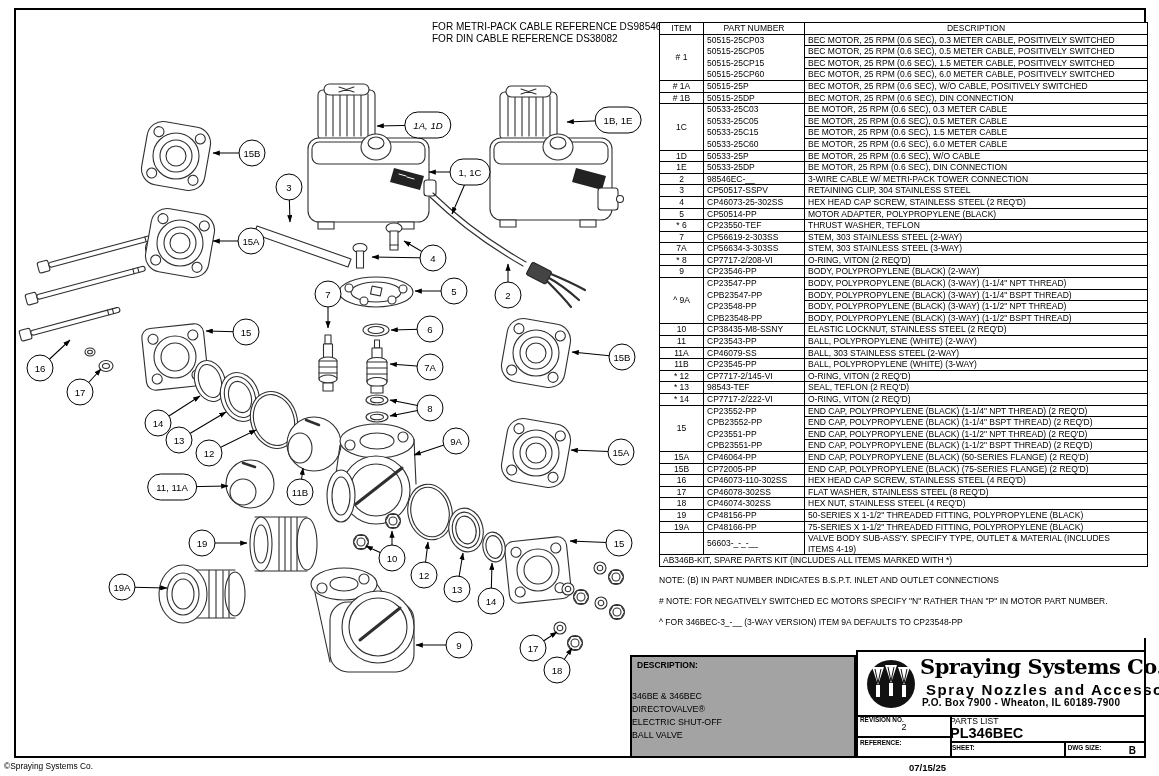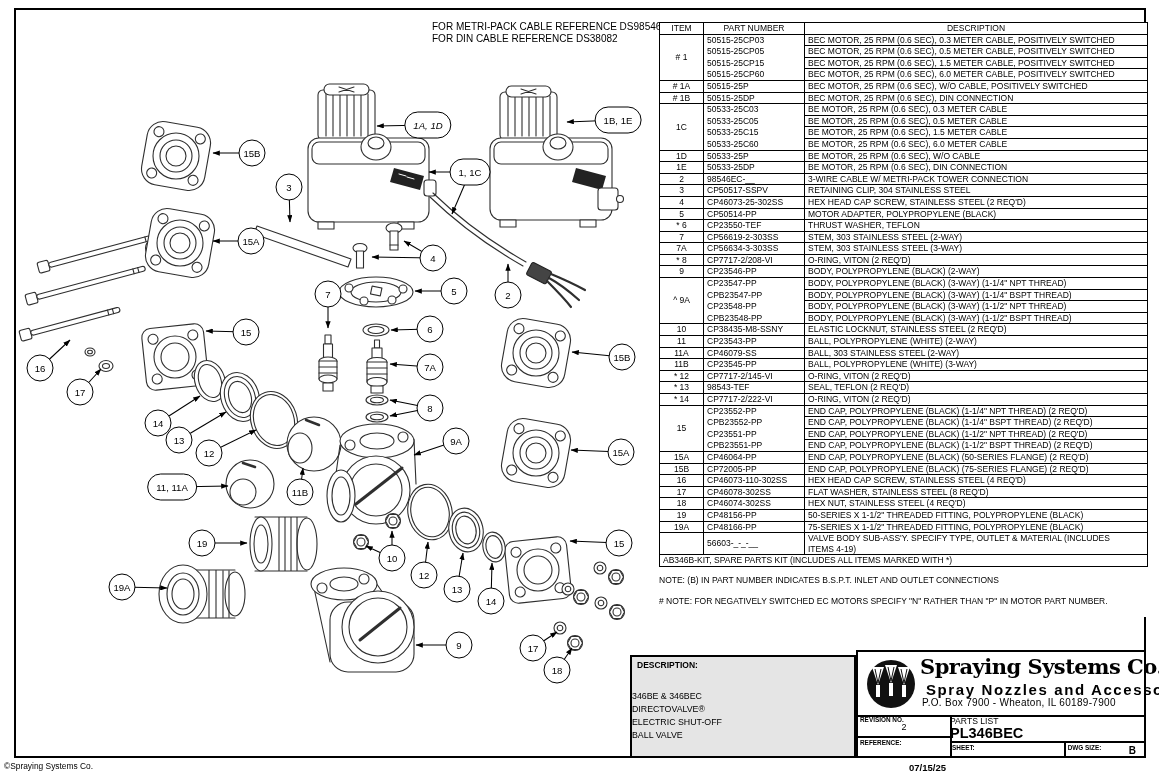--- a/index.html
+++ b/index.html
@@ -20,33 +20,33 @@
   tr.g-first .c-part{border-bottom:none}
   tr.g-mid .c-part{border-top:none;border-bottom:none}
   tr.g-last .c-part{border-top:none}
   tr.kit td{border:1.5px solid #000}
   #notes{font-size:8.5px;line-height:11px;margin-top:8px}
   .note{margin-bottom:10px}
   .note .indent{padding-left:12px}
 
   
   #desc-box{position:absolute;left:630px;top:655px;width:226px;height:103px;border:2px solid #000;
-            box-sizing:border-box;z-index:3;background:#e5e5e5}
+            box-sizing:border-box;z-index:3;background:#a3a3a3}
   #desc-box .lbl{font-size:8.5px;font-weight:bold;padding:3px 0 0 5px}
   #desc-box .lines{text-align:left;font-size:8.8px;line-height:13px;margin-top:20px}
 
   
   #title-block{position:absolute;left:856px;top:650px;width:290px;height:108px;border:2px solid #000;
                box-sizing:border-box;z-index:3;background:#fff}
   .tb-logo{position:absolute;left:0;top:0;right:0;height:63px;border-bottom:2px solid #000}
   .tb-logo svg{position:absolute;left:7px;top:5px}
   .tb-company{position:absolute;left:62px;top:2px;font-family:"DejaVu Serif",serif;
               font-weight:bold;font-size:21px;letter-spacing:-0.5px;white-space:nowrap}
   .tb-tagline{position:absolute;left:68px;top:29px;font-size:15px;font-weight:bold;letter-spacing:1.6px;white-space:nowrap}
-  .tb-address{position:absolute;left:64px;top:45px;font-size:10px;font-weight:normal;letter-spacing:.3px;white-space:nowrap}
+  .tb-address{position:absolute;left:64px;top:45px;font-size:10px;font-weight:bold;letter-spacing:.3px;white-space:nowrap}
   .tb-left{position:absolute;left:0;top:63px;width:92px;bottom:0;border-right:2px solid #000}
   .tb-rev{position:relative;height:21px;border-bottom:2px solid #000}
   .tb-ref{position:relative;height:36px}
   .tb-lbl{position:absolute;left:2px;top:1px;font-size:6.4px;font-weight:bold}
   .tb-rev .val{position:absolute;left:0;right:0;top:7px;text-align:center;font-size:9px}
   .tb-ref .val{position:absolute;right:4px;bottom:1px;font-size:9.5px;font-weight:bold}
   .tb-right{position:absolute;left:92px;top:63px;right:0;bottom:0}
   .tb-pl{position:relative;height:26px;border-bottom:2px solid #000;}
   .tb-pl .pl-lbl{font-size:8.6px;line-height:10px;padding-top:1px}
   .tb-pl .pl-num{font-size:14.5px;font-weight:bold;line-height:14px}
@@ -649,20 +649,21 @@
             <td colspan="3">AB346B-KIT, SPARE PARTS KIT (INCLUDES ALL ITEMS MARKED WITH *)</td>
           </tr>
         </tbody>
     </table>
 
     <div id="notes">
       <div class="note">NOTE: (B) IN PART NUMBER INDICATES B.S.P.T. INLET AND OUTLET CONNECTIONS</div>
       <div class="note">
         <div># NOTE: FOR NEGATIVELY SWITCHED EC MOTORS SPECIFY "N" RATHER THAN "P" IN MOTOR PART NUMBER.</div>
       </div>
+      <div class="note">^ FOR 346BEC-3_-__ (3-WAY VERSION) ITEM 9A DEFAULTS TO CP23548-PP</div>
     </div>
   </div>
 
   <div id="desc-box">
     <div class="lbl">DESCRIPTION:</div>
     <div class="lines">
       <div>346BE &amp; 346BEC</div>
       <div>DIRECTOVALVE®</div>
       <div>ELECTRIC SHUT-OFF</div>
       <div>BALL VALVE</div>

